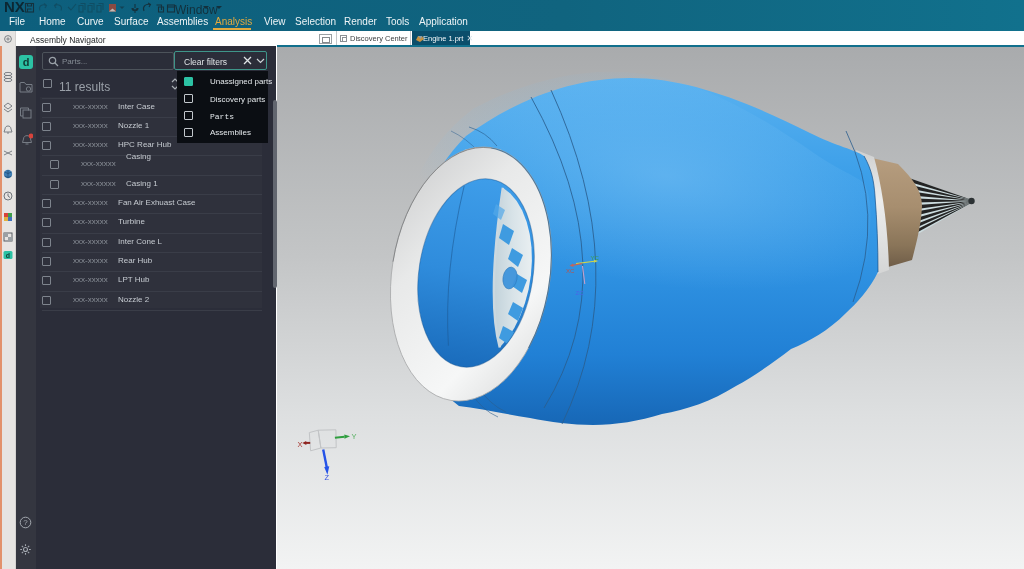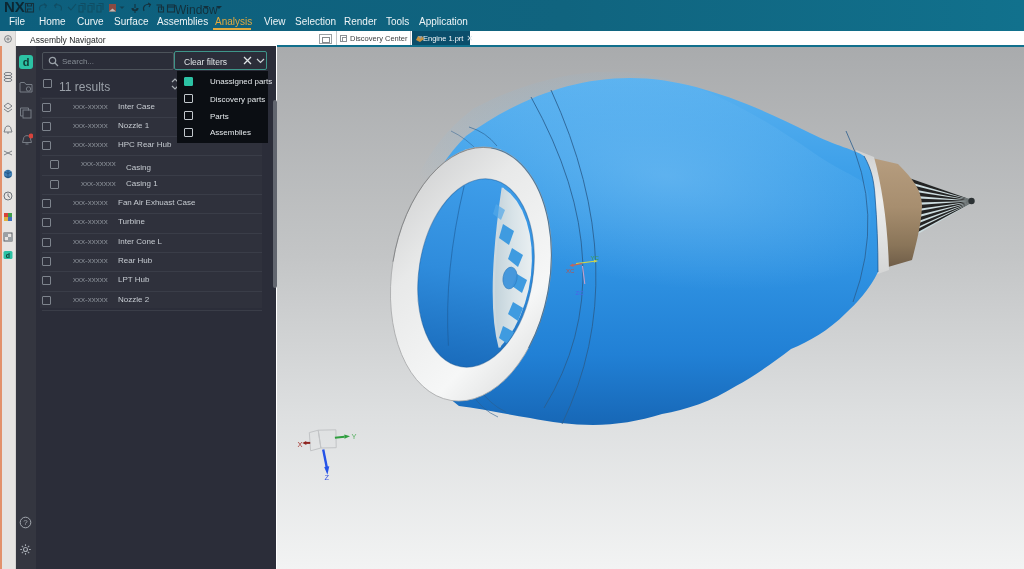--- a/index.html
+++ b/index.html
@@ -158,21 +158,21 @@
       <circle cx="9.5" cy="9" r="2.2"></circle>
       <path d="M4,36 L1.5,36 L1.5,28 L9.5,28 L9.5,30.5"></path>
       <rect x="4" y="30" width="8" height="8"></rect>
       <path d="M4.5,59 C4.5,54.5 11.5,54.5 11.5,59 L12.5,62.5 L3.5,62.5 Z M6.5,64 L9.5,64"></path>
     </g>
     <circle cx="12" cy="56" r="2.4" fill="#d8433b"></circle>
   </svg>
 
   <div class="abs" id="dlogo">d</div>
   <div class="abs" id="searchbox"></div>
-  <div class="abs" id="searchtxt">Search...</div>
+  <div class="abs" id="searchtxt">Parts...</div>
   <div class="abs" id="clearbox"></div>
   <div class="abs" id="cleartxt">Clear filters</div>
 
   <svg class="abs" style="left:48px;top:56px;" width="11" height="11" viewBox="0 0 11 11">
     <circle cx="4.5" cy="4.5" r="3.2" fill="none" stroke="#9aa1a8" stroke-width="1.2"></circle>
     <line x1="7" y1="7" x2="10" y2="10" stroke="#9aa1a8" stroke-width="1.2"></line>
   </svg>
 
   <svg class="abs" style="left:243px;top:56px;" width="22" height="9" viewBox="0 0 22 9">
     <path d="M1,1 L8,8 M8,1 L1,8" stroke="#dfe3e6" stroke-width="1.3"></path>
@@ -194,21 +194,21 @@
   <div class="abs chk" style="left:42px;top:121.8px;"></div>
   <div class="abs" style="left:73px;top:120.8px;color:#8a9098;font-size:8px;">xxx-xxxxx</div>
   <div class="abs pname" style="left:118px;top:120.8px;">Nozzle 1</div>
   <div class="abs rowline" style="top:136.1px;"></div>
   <div class="abs chk" style="left:42px;top:141.1px;"></div>
   <div class="abs" style="left:73px;top:140.1px;color:#8a9098;font-size:8px;">xxx-xxxxx</div>
   <div class="abs pname" style="left:118px;top:140.1px;">HPC Rear Hub</div>
   <div class="abs rowline" style="top:155.4px;"></div>
   <div class="abs chk" style="left:50px;top:160.4px;"></div>
   <div class="abs" style="left:81px;top:159.4px;color:#8a9098;font-size:8px;">xxx-xxxxx</div>
-  <div class="abs pname" style="left:126px;top:163px;">Casing</div>
+  <div class="abs pname" style="left:126px;top:152px;">Casing</div>
   <div class="abs rowline" style="top:174.7px;"></div>
   <div class="abs chk" style="left:50px;top:179.7px;"></div>
   <div class="abs" style="left:81px;top:178.7px;color:#8a9098;font-size:8px;">xxx-xxxxx</div>
   <div class="abs pname" style="left:126px;top:178.7px;">Casing 1</div>
   <div class="abs rowline" style="top:194.0px;"></div>
   <div class="abs chk" style="left:42px;top:199.0px;"></div>
   <div class="abs" style="left:73px;top:198.0px;color:#8a9098;font-size:8px;">xxx-xxxxx</div>
   <div class="abs pname" style="left:118px;top:198.0px;">Fan Air Exhuast Case</div>
   <div class="abs rowline" style="top:213.3px;"></div>
   <div class="abs chk" style="left:42px;top:218.3px;"></div>
@@ -232,21 +232,21 @@
   <div class="abs pname" style="left:118px;top:294.5px;">Nozzle 2</div>
   <div class="abs rowline" style="top:309.8px;"></div>
   <div class="abs" id="scrollbar"></div>
 
   <div class="abs" id="dropdown"></div>
   <div class="abs dchk on" style="top:77px;"></div>
   <div class="abs ditem" style="top:77px;">Unassigned parts</div>
   <div class="abs dchk" style="top:94px;"></div>
   <div class="abs ditem" style="top:95px;">Discovery parts</div>
   <div class="abs dchk" style="top:111px;"></div>
-  <div class="abs ditem" style="top:112px;">Parts</div>
+  <div class="abs ditem" style="top:112px;font-family:Liberation Mono, monospace;">Parts</div>
   <div class="abs dchk" style="top:128px;"></div>
   <div class="abs ditem" style="top:128px;">Assemblies</div>
   <svg class="abs" id="helpq" width="13" height="13" viewBox="0 0 13 13">
    <circle cx="6.5" cy="6.5" r="5.3" fill="none" stroke="#a2a7ae" stroke-width="1"></circle>
    <text x="6.5" y="9.3" font-size="8" fill="#a2a7ae" text-anchor="middle" font-family="Liberation Sans">?</text>
  </svg>
   <svg class="abs" id="gearb" width="13" height="13" viewBox="0 0 13 13">
    <g fill="none" stroke="#a2a7ae" stroke-width="1.1">
      <circle cx="6.5" cy="6.5" r="2"></circle>
      <path d="M6.5,1.2 L6.5,3 M6.5,10 L6.5,11.8 M1.2,6.5 L3,6.5 M10,6.5 L11.8,6.5 M2.8,2.8 L4.1,4.1 M8.9,8.9 L10.2,10.2 M10.2,2.8 L8.9,4.1 M4.1,8.9 L2.8,10.2"></path>

